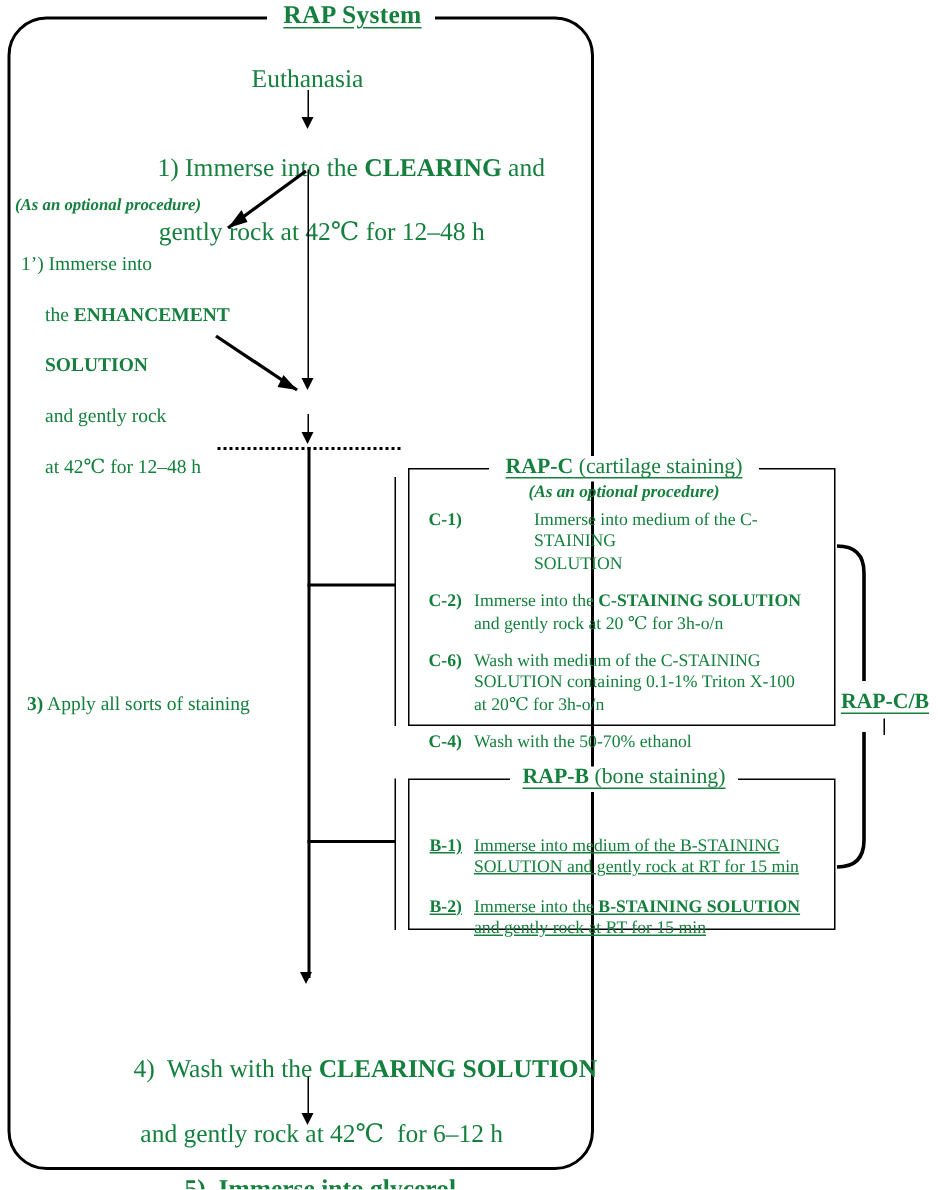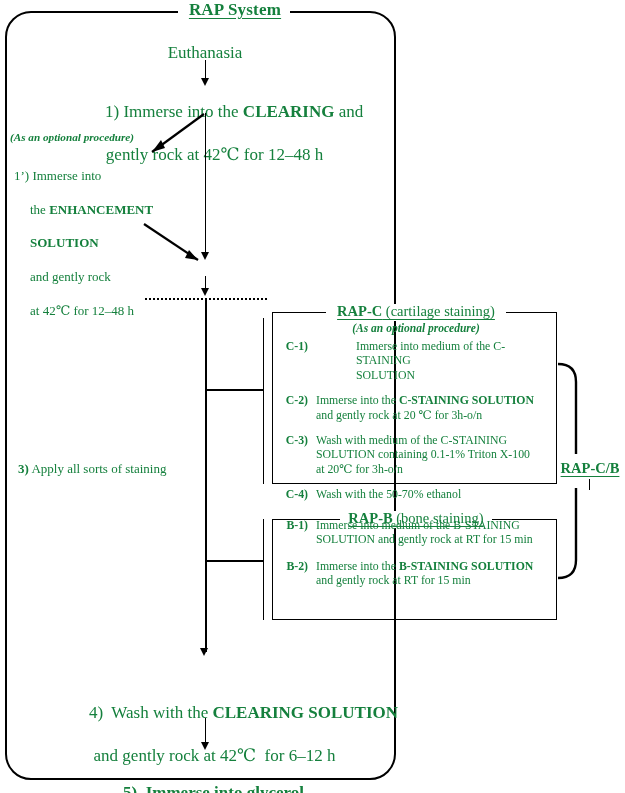--- a/index.html
+++ b/index.html
@@ -223,38 +223,38 @@
       <div class="step-key">C-1)</div>
       <div class="step-body">Immerse into medium of the C-STAINING
 SOLUTION</div>
     </div>
     <div class="step" style="margin-bottom:11px;">
       <div class="step-key">C-2)</div>
       <div class="step-body"><span>Immerse into the </span><b>C-STAINING SOLUTION</b><span>
 and gently rock at 20 ℃  for 3h-o/n</span></div>
     </div>
     <div class="step" style="margin-bottom:11px;">
-      <div class="step-key">C-3)</div>
+      <div class="step-key">C-6)</div>
       <div class="step-body">Wash with medium of the C-STAINING
 SOLUTION containing 0.1-1% Triton X-100
 at 20℃  for 3h-o/n</div>
     </div>
     <div class="step">
       <div class="step-key">C-4)</div>
       <div class="step-body">Wash with the 50-70% ethanol</div>
     </div>
   </div>
 
   <div class="abs subbox" style="left:272px; top:519px; width:285px; height:101px;"></div>
   <div class="abs box-title-gap" style="left:340px; top:511px; width:152px; height:17px;"></div>
   <div class="abs box-title" style="left:306px; top:510px; width:220px;">
     <span class="u"><b>RAP-B</b><span> (bone staining)</span></span>
   </div>
 
-  <div class="abs steps" style="left:278px; top:518px; width:274px;">
+  <div class="abs steps" style="left:278px; top:556px; width:274px;text-decoration:underline;">
     <div class="step" style="margin-bottom:12px;">
       <div class="step-key">B-1)</div>
       <div class="step-body">Immerse into medium of the B-STAINING
  SOLUTION and gently rock at RT for 15 min</div>
     </div>
     <div class="step">
       <div class="step-key">B-2)</div>
       <div class="step-body"><span>Immerse into the </span><b>B-STAINING SOLUTION</b><span>
 and gently rock at RT for 15 min</span></div>
     </div>

